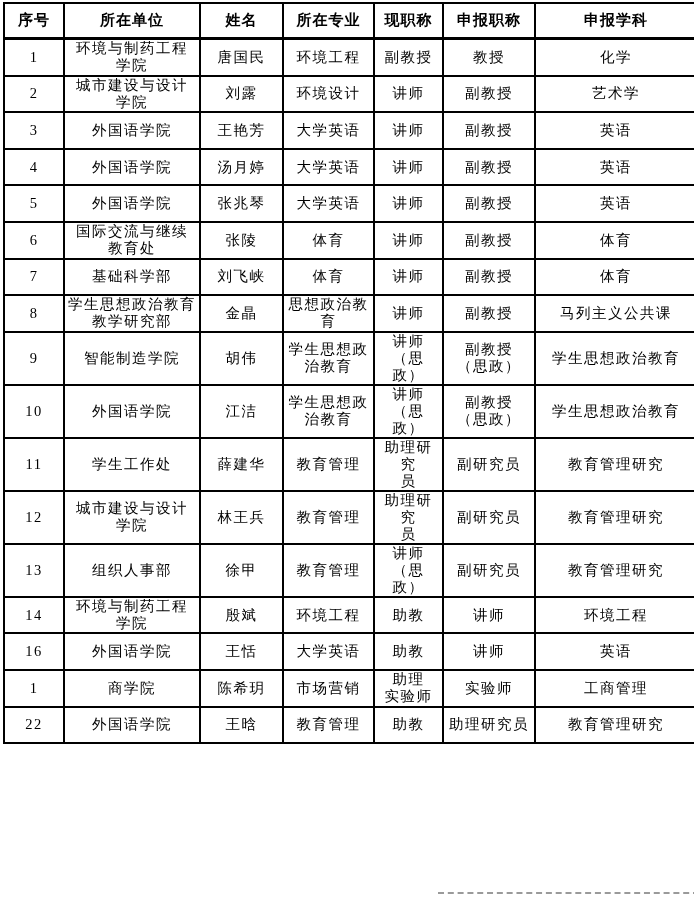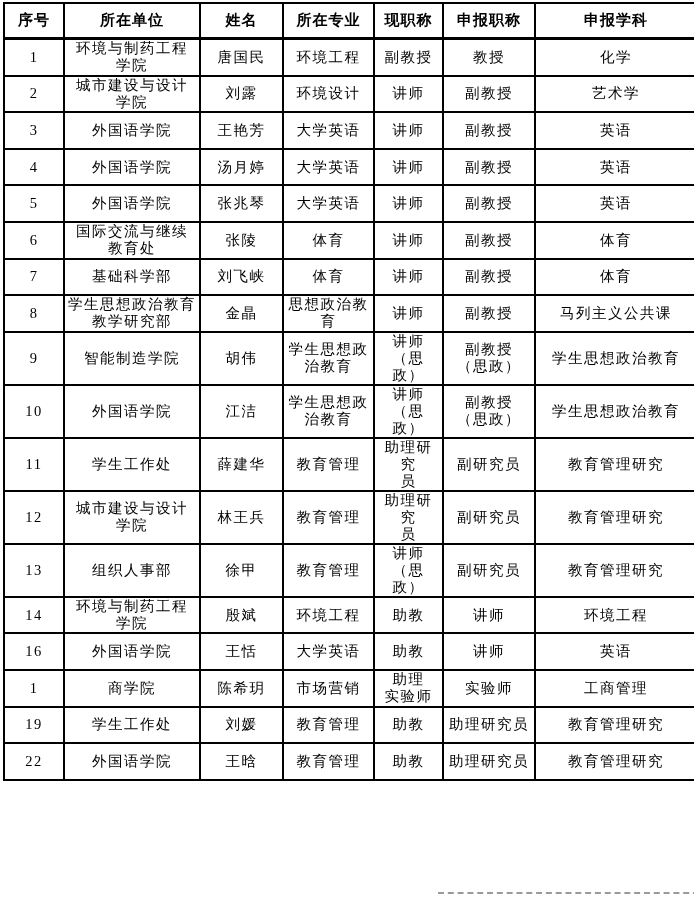--- a/index.html
+++ b/index.html
@@ -252,36 +252,27 @@
         <td>1</td>
         <td>商学院</td>
         <td>陈希玥</td>
         <td>市场营销</td>
         <td>助理
 实验师</td>
         <td>实验师</td>
         <td>工商管理</td>
       </tr>
         <tr>
-        <td>19</td>
-        <td>学生工作处</td>
-        <td>刘媛</td>
+        <td>22</td>
+        <td>外国语学院</td>
+        <td>王晗</td>
         <td>教育管理</td>
         <td>助教</td>
         <td>助理研究员</td>
         <td>教育管理研究</td>
       </tr>
-        <tr>
-        <td>22</td>
-        <td>外国语学院</td>
-        <td>王晗</td>
-        <td>教育管理</td>
-        <td>助教</td>
-        <td>助理研究员</td>
-        <td>教育管理研究</td>
-      </tr>
       </tbody>
   </table>
 
   <div class="watermark-line"></div>
   <div class="watermark-fade"></div>
 
 </div>
 
 </body></html>

